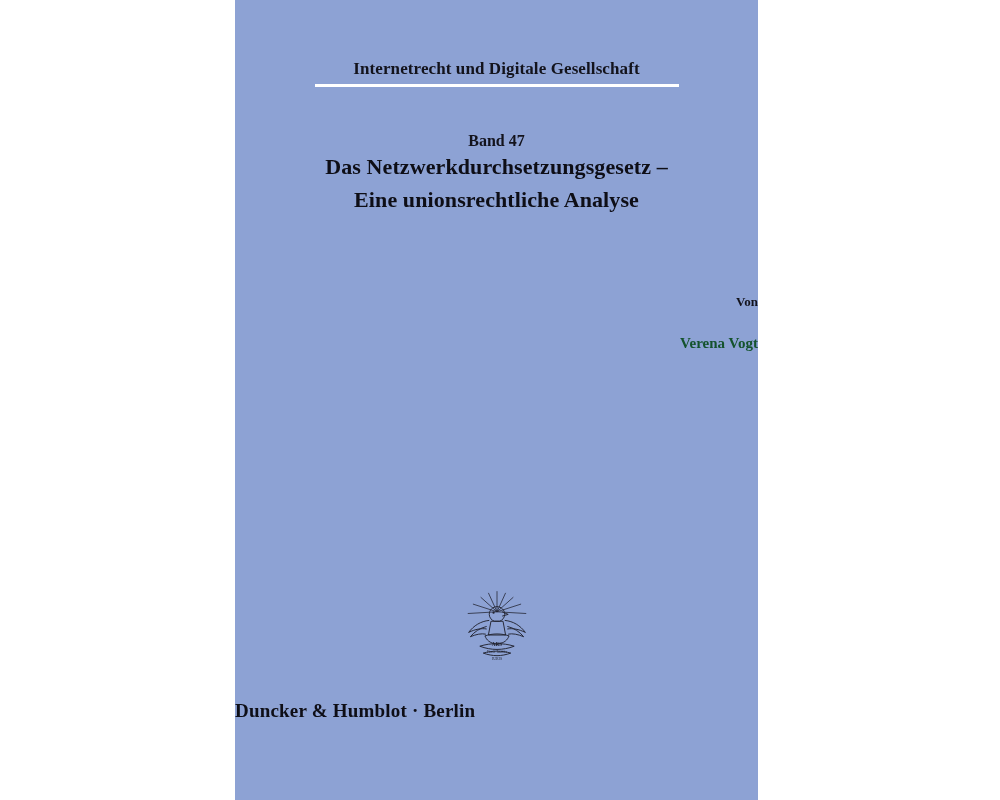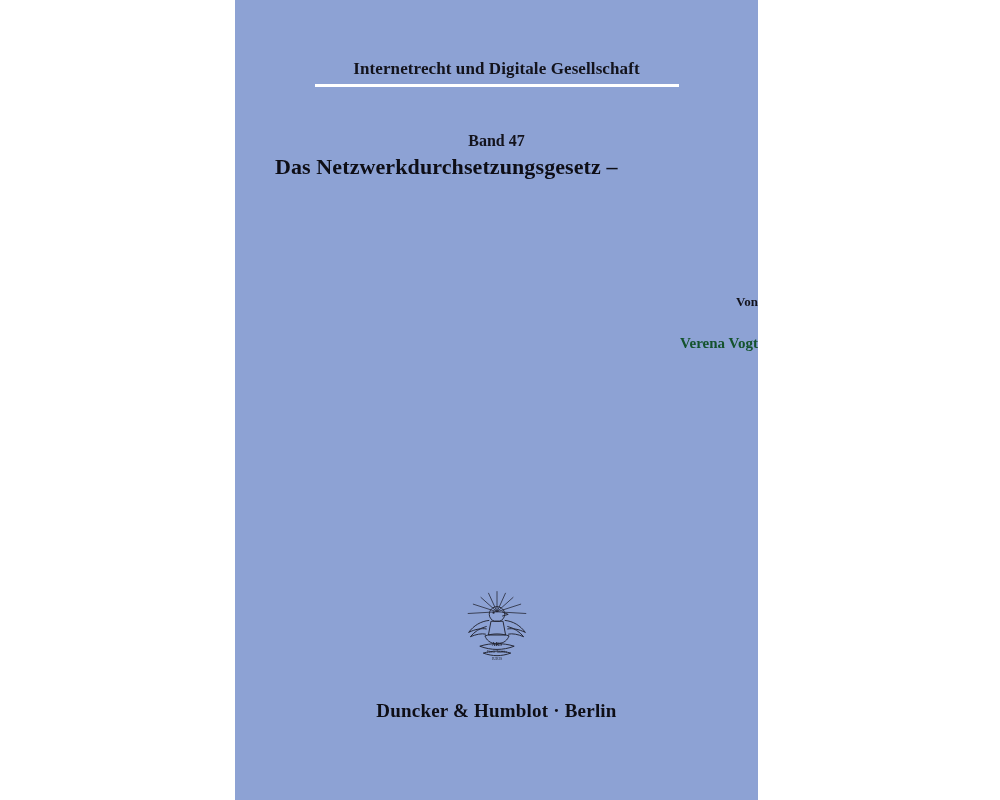--- a/index.html
+++ b/index.html
@@ -56,21 +56,21 @@
     font-size: 16px;
     color: #13131c;
     line-height: 20px;
     margin-top: 44px;
   }
   .title-block {
     position: absolute;
     left: 40px;
     top: 150px;
     width: 443px;
-    text-align: left;
+    text-align: center;
   }
   .title-line {
     font-family: "Liberation Serif", serif;
     font-weight: bold;
     font-size: 22px;
     color: #0e0e16;
     line-height: 33px;
     letter-spacing: 0.1px;
   }
   .author-block {
@@ -106,21 +106,20 @@
   .logo {
     width: 86px;
     height: 86px;
     opacity: 0.92;
   }
   .publisher-block {
     position: absolute;
     left: 0;
     top: 700px;
     width: 100%;
-    text-align: center;
   }
   .publisher {
     font-family: "Liberation Serif", serif;
     font-weight: bold;
     font-size: 19px;
     color: #0e0e16;
     letter-spacing: 0.2px;
   }
 </style>
 </head>
@@ -130,20 +129,21 @@
   <div class="cover">
 
     <div class="series-block">
       <div class="series-title">Internetrecht und Digitale Gesellschaft</div>
       <div class="series-rule"></div>
       <div class="series-band">Band 47</div>
     </div>
 
     <div class="title-block">
       <div class="title-line">Das Netzwerkdurchsetzungsgesetz –</div>
+      <div class="title-line">Eine unionsrechtliche Analyse</div>
     </div>
 
     <div class="author-block">
       <div class="by-word">Von</div>
       <div class="author-name">Verena Vogt</div>
     </div>
 
     <div class="logo-wrap">
       <svg class="logo" viewBox="0 0 100 100">
         <g fill="none" stroke="#1a1a24" stroke-width="1.1">

